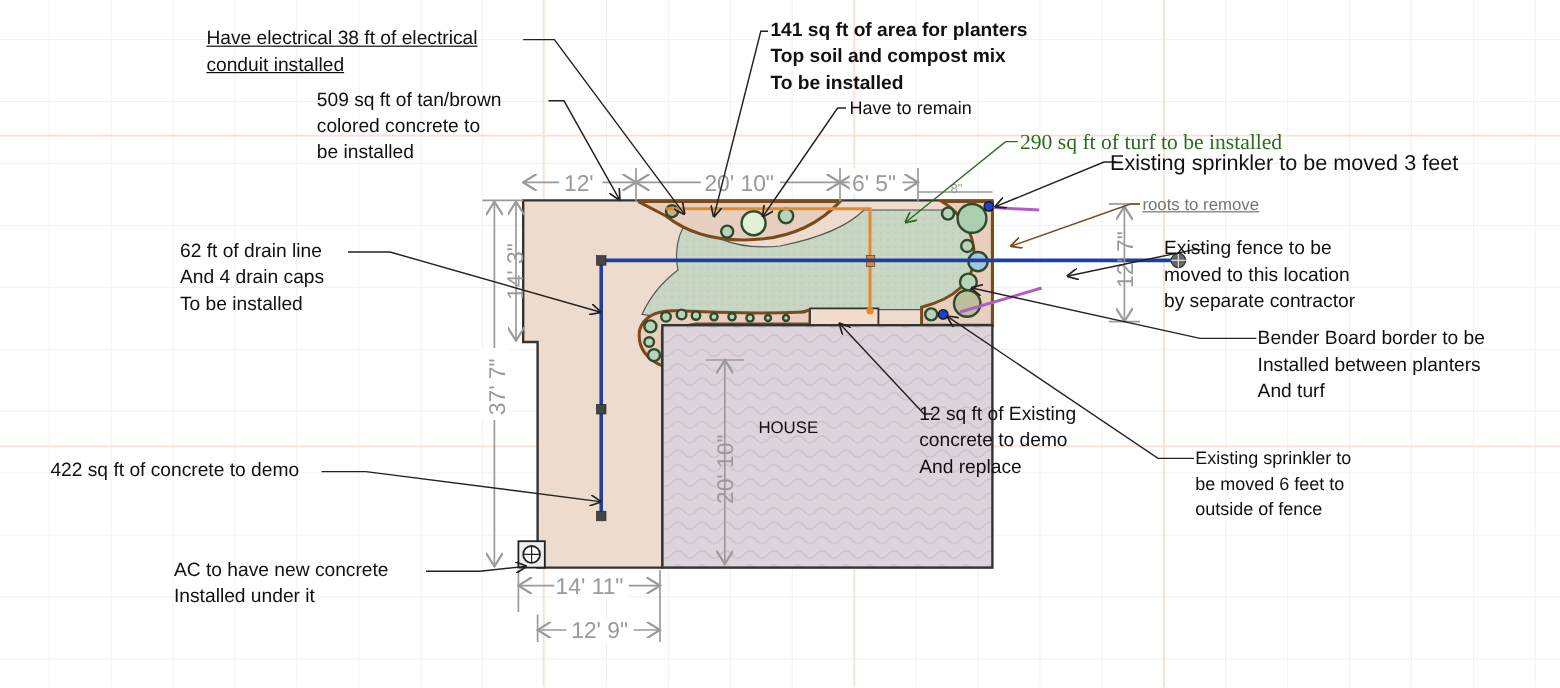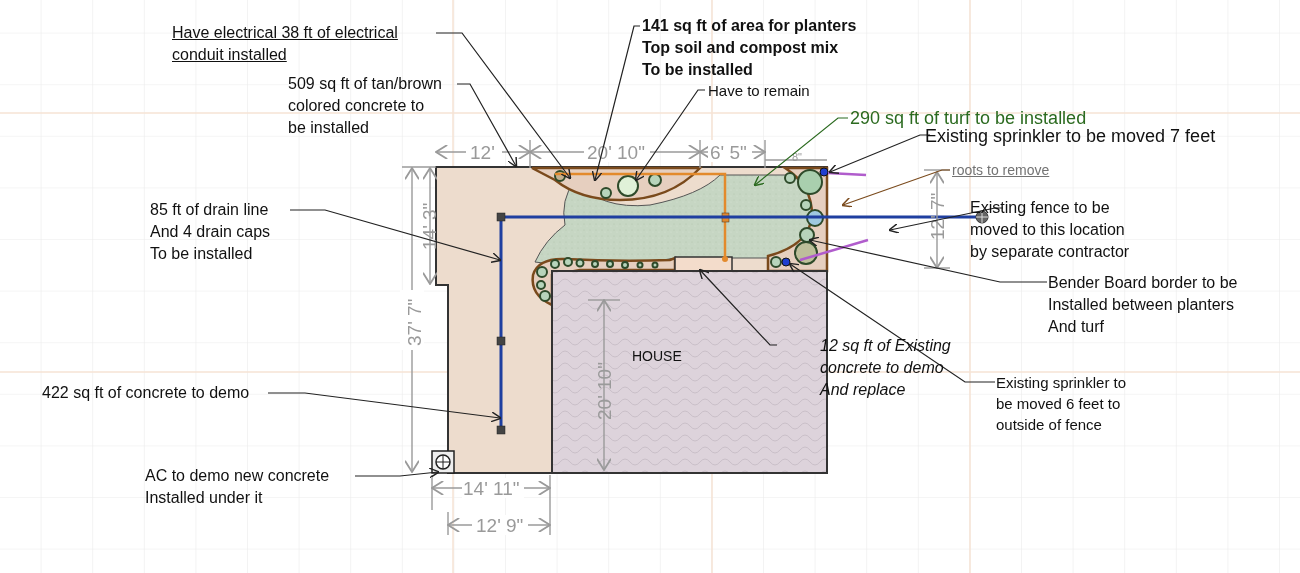--- a/index.html
+++ b/index.html
@@ -173,40 +173,40 @@
     <path d="M995 382 L965 382 L790 264" marker-end="url(#arrow)"></path>
     <path d="M268 393 L305 393 L500 418" marker-end="url(#arrow)"></path>
     <path d="M355 476 L400 476 L438 472" marker-end="url(#arrow)"></path>
   </g>
   <path d="M848 118 L838 118 L755 185" fill="none" stroke="#2b6a1f" stroke-width="1.2" marker-end="url(#arrowg)"></path>
   <path d="M950 170 L942 170 L843 205" fill="none" stroke="#7a4a1c" stroke-width="1.2" marker-end="url(#arrowb)"></path>
 </svg>
 
 <div class="note" style="left:172px; top:22px;text-decoration:underline;">Have electrical 38 ft of electrical
 conduit installed</div>
-<div class="note" style="left:264px; top:73px;margin-left:24px;">509 sq ft of tan/brown
+<div class="note" style="left:264px; top:73px;">509 sq ft of tan/brown
 colored concrete to
 be installed</div>
 <div class="note" style="left:642px; top:15px;font-weight:bold;">141 sq ft of area for planters
 Top soil and compost mix
 To be installed</div>
 <div class="note" style="left:708px; top:80px; font-size:15px;">Have to remain</div>
-<div class="note green" style="left:850px; top:107px;">290 sq ft of turf to be installed</div>
-<div class="note black-lg" style="left:925px; top:125px;">Existing sprinkler to be moved 7 feet</div>
+<div class="note green" style="left:850px; top:107px;font-family:Liberation Serif, serif;">290 sq ft of turf to be installed</div>
+<div class="note black-lg" style="left:925px; top:125px;">Existing sprinkler to be moved 3 feet</div>
 <div class="note brown" style="left:952px; top:159px;">roots to remove</div>
 <div class="note" style="left:970px; top:197px;">Existing fence to be
 moved to this location
 by separate contractor</div>
 <div class="note" style="left:1048px; top:272px;">Bender Board border to be
 Installed between planters
 And turf</div>
-<div class="note" style="left:150px; top:199px;">85 ft of drain line
+<div class="note" style="left:150px; top:199px;">62 ft of drain line
 And 4 drain caps
 To be installed</div>
-<div class="note" style="left:820px; top:335px;font-style:italic;">12 sq ft of Existing
+<div class="note" style="left:766px; top:335px;">12 sq ft of Existing
 concrete to demo
 And replace</div>
 <div class="note" style="left:996px; top:372px; font-size:15px; line-height:21px;">Existing sprinkler to
 be moved 6 feet to
 outside of fence</div>
 <div class="note" style="left:42px; top:382px;">422 sq ft of concrete to demo</div>
-<div class="note" style="left:145px; top:465px;">AC to demo new concrete
+<div class="note" style="left:145px; top:465px;">AC to have new concrete
 Installed under it</div>
 
 </body></html>

